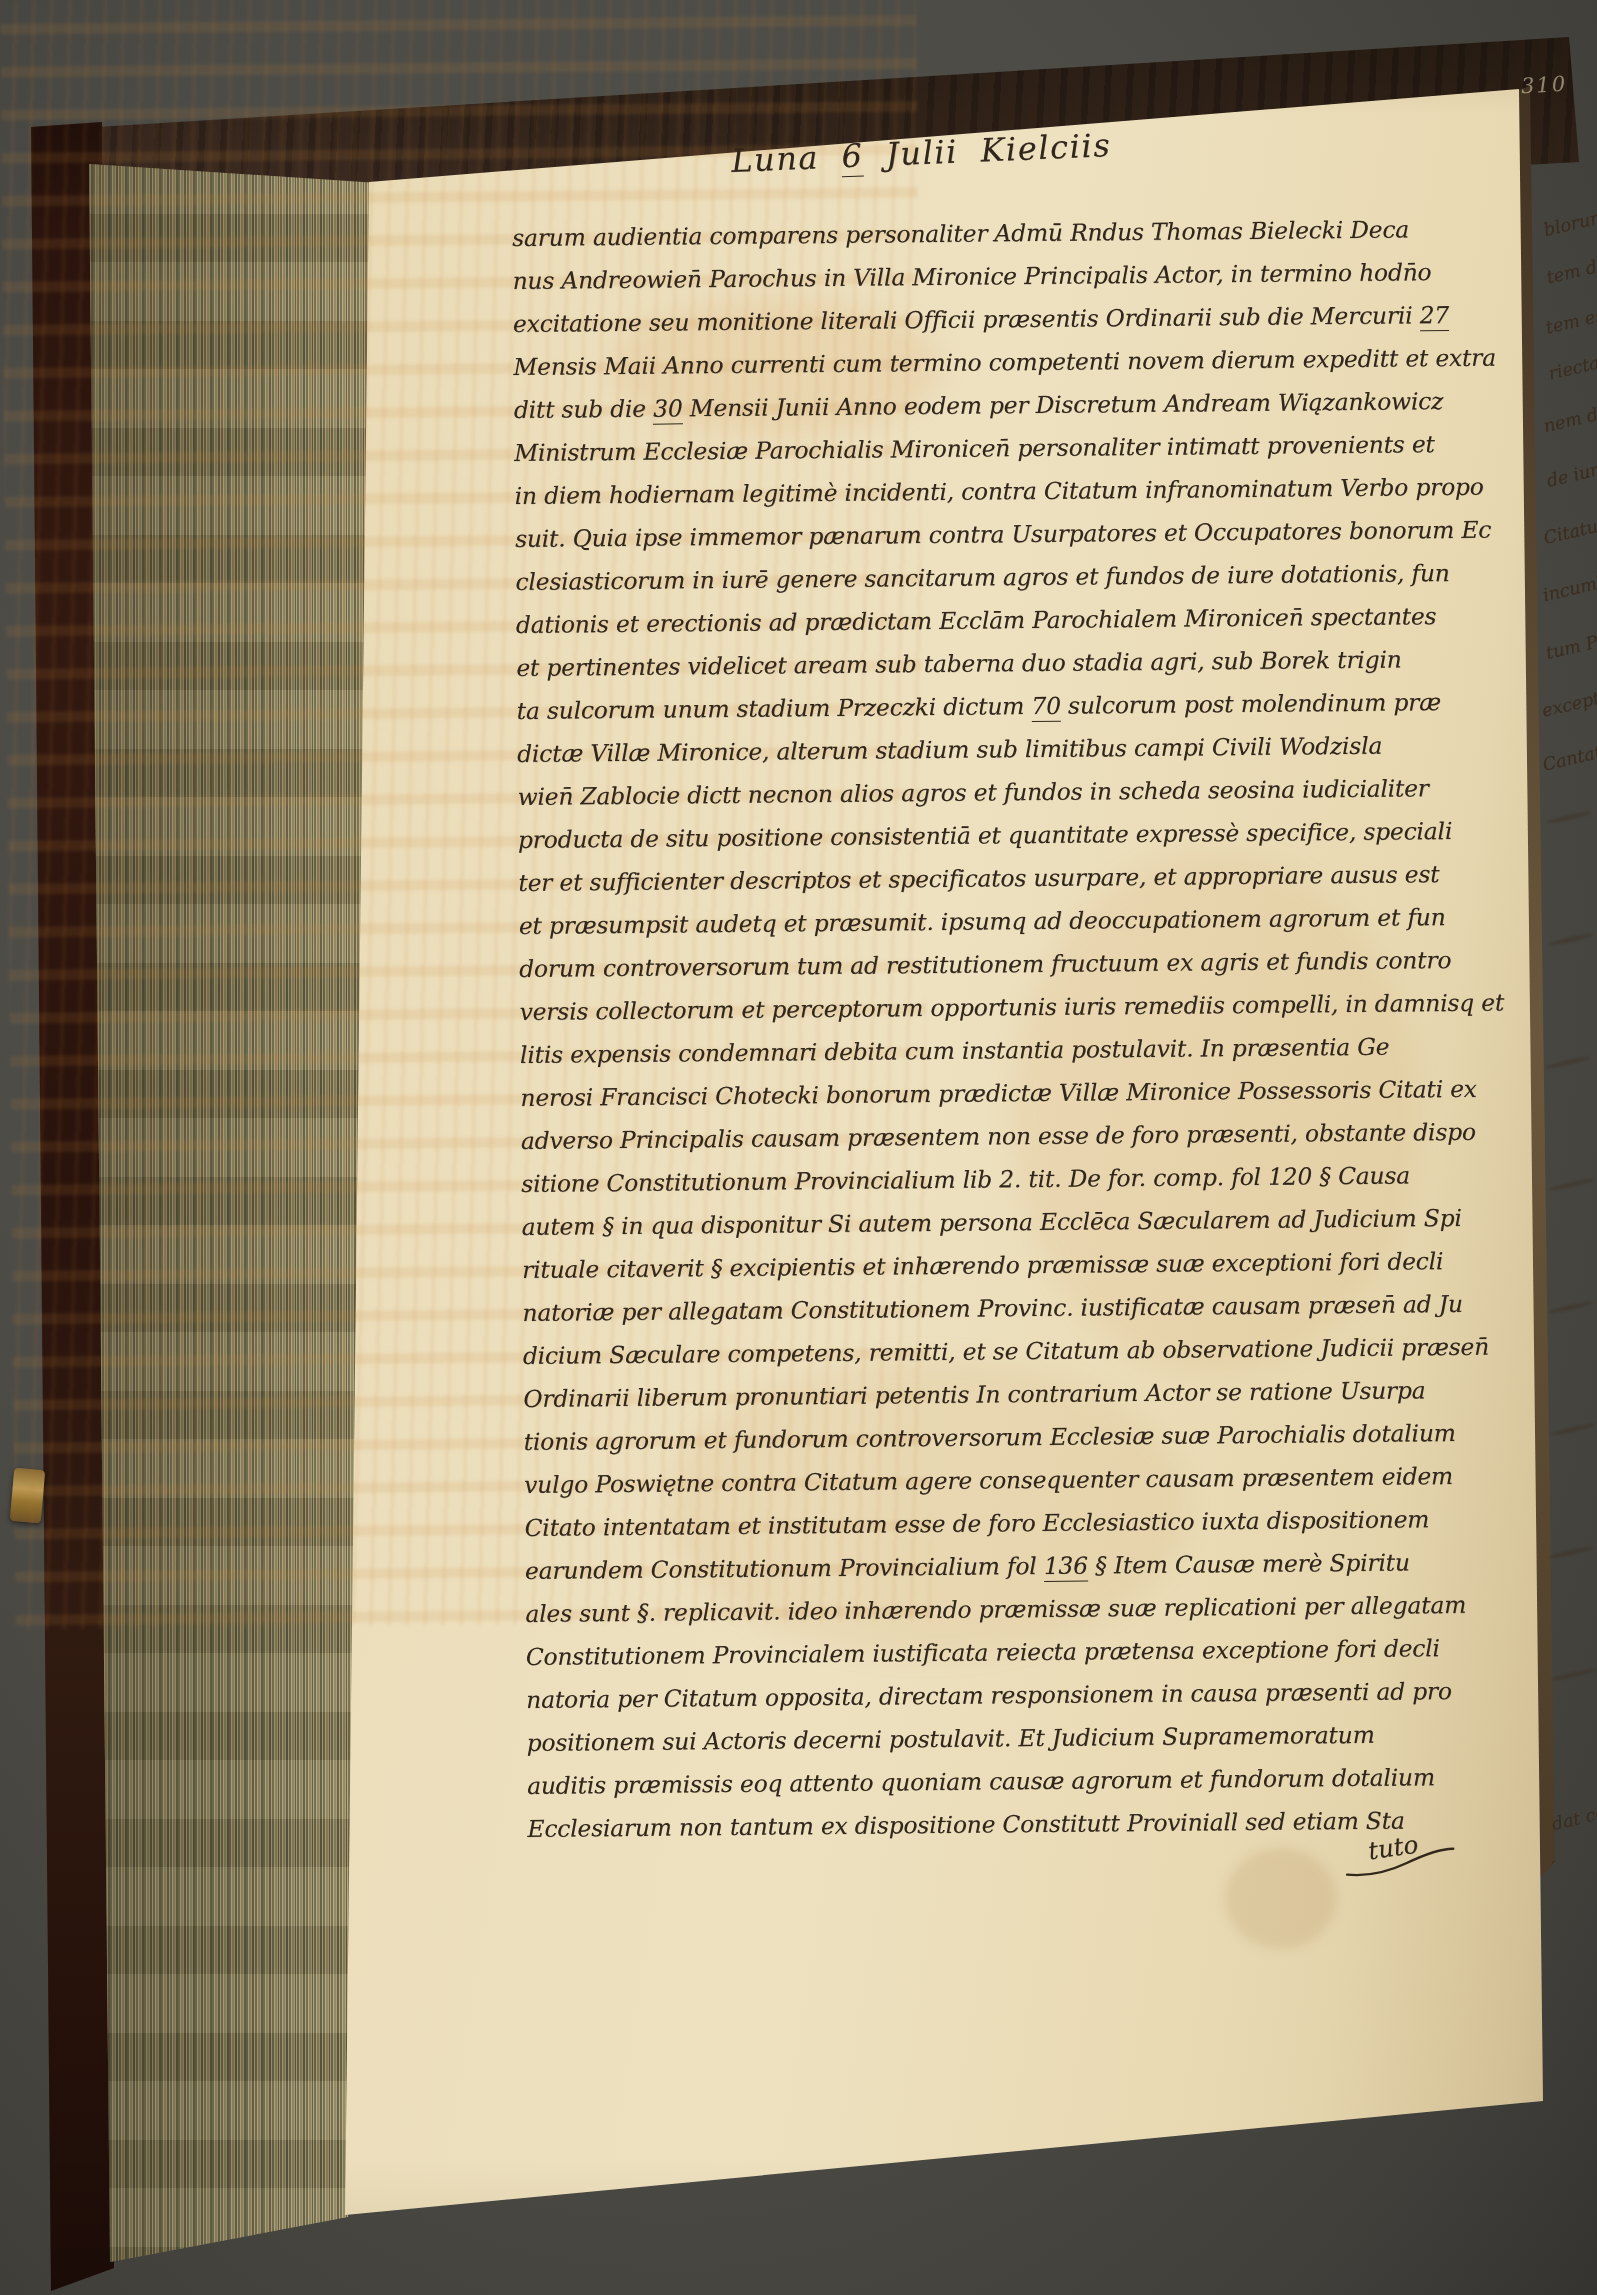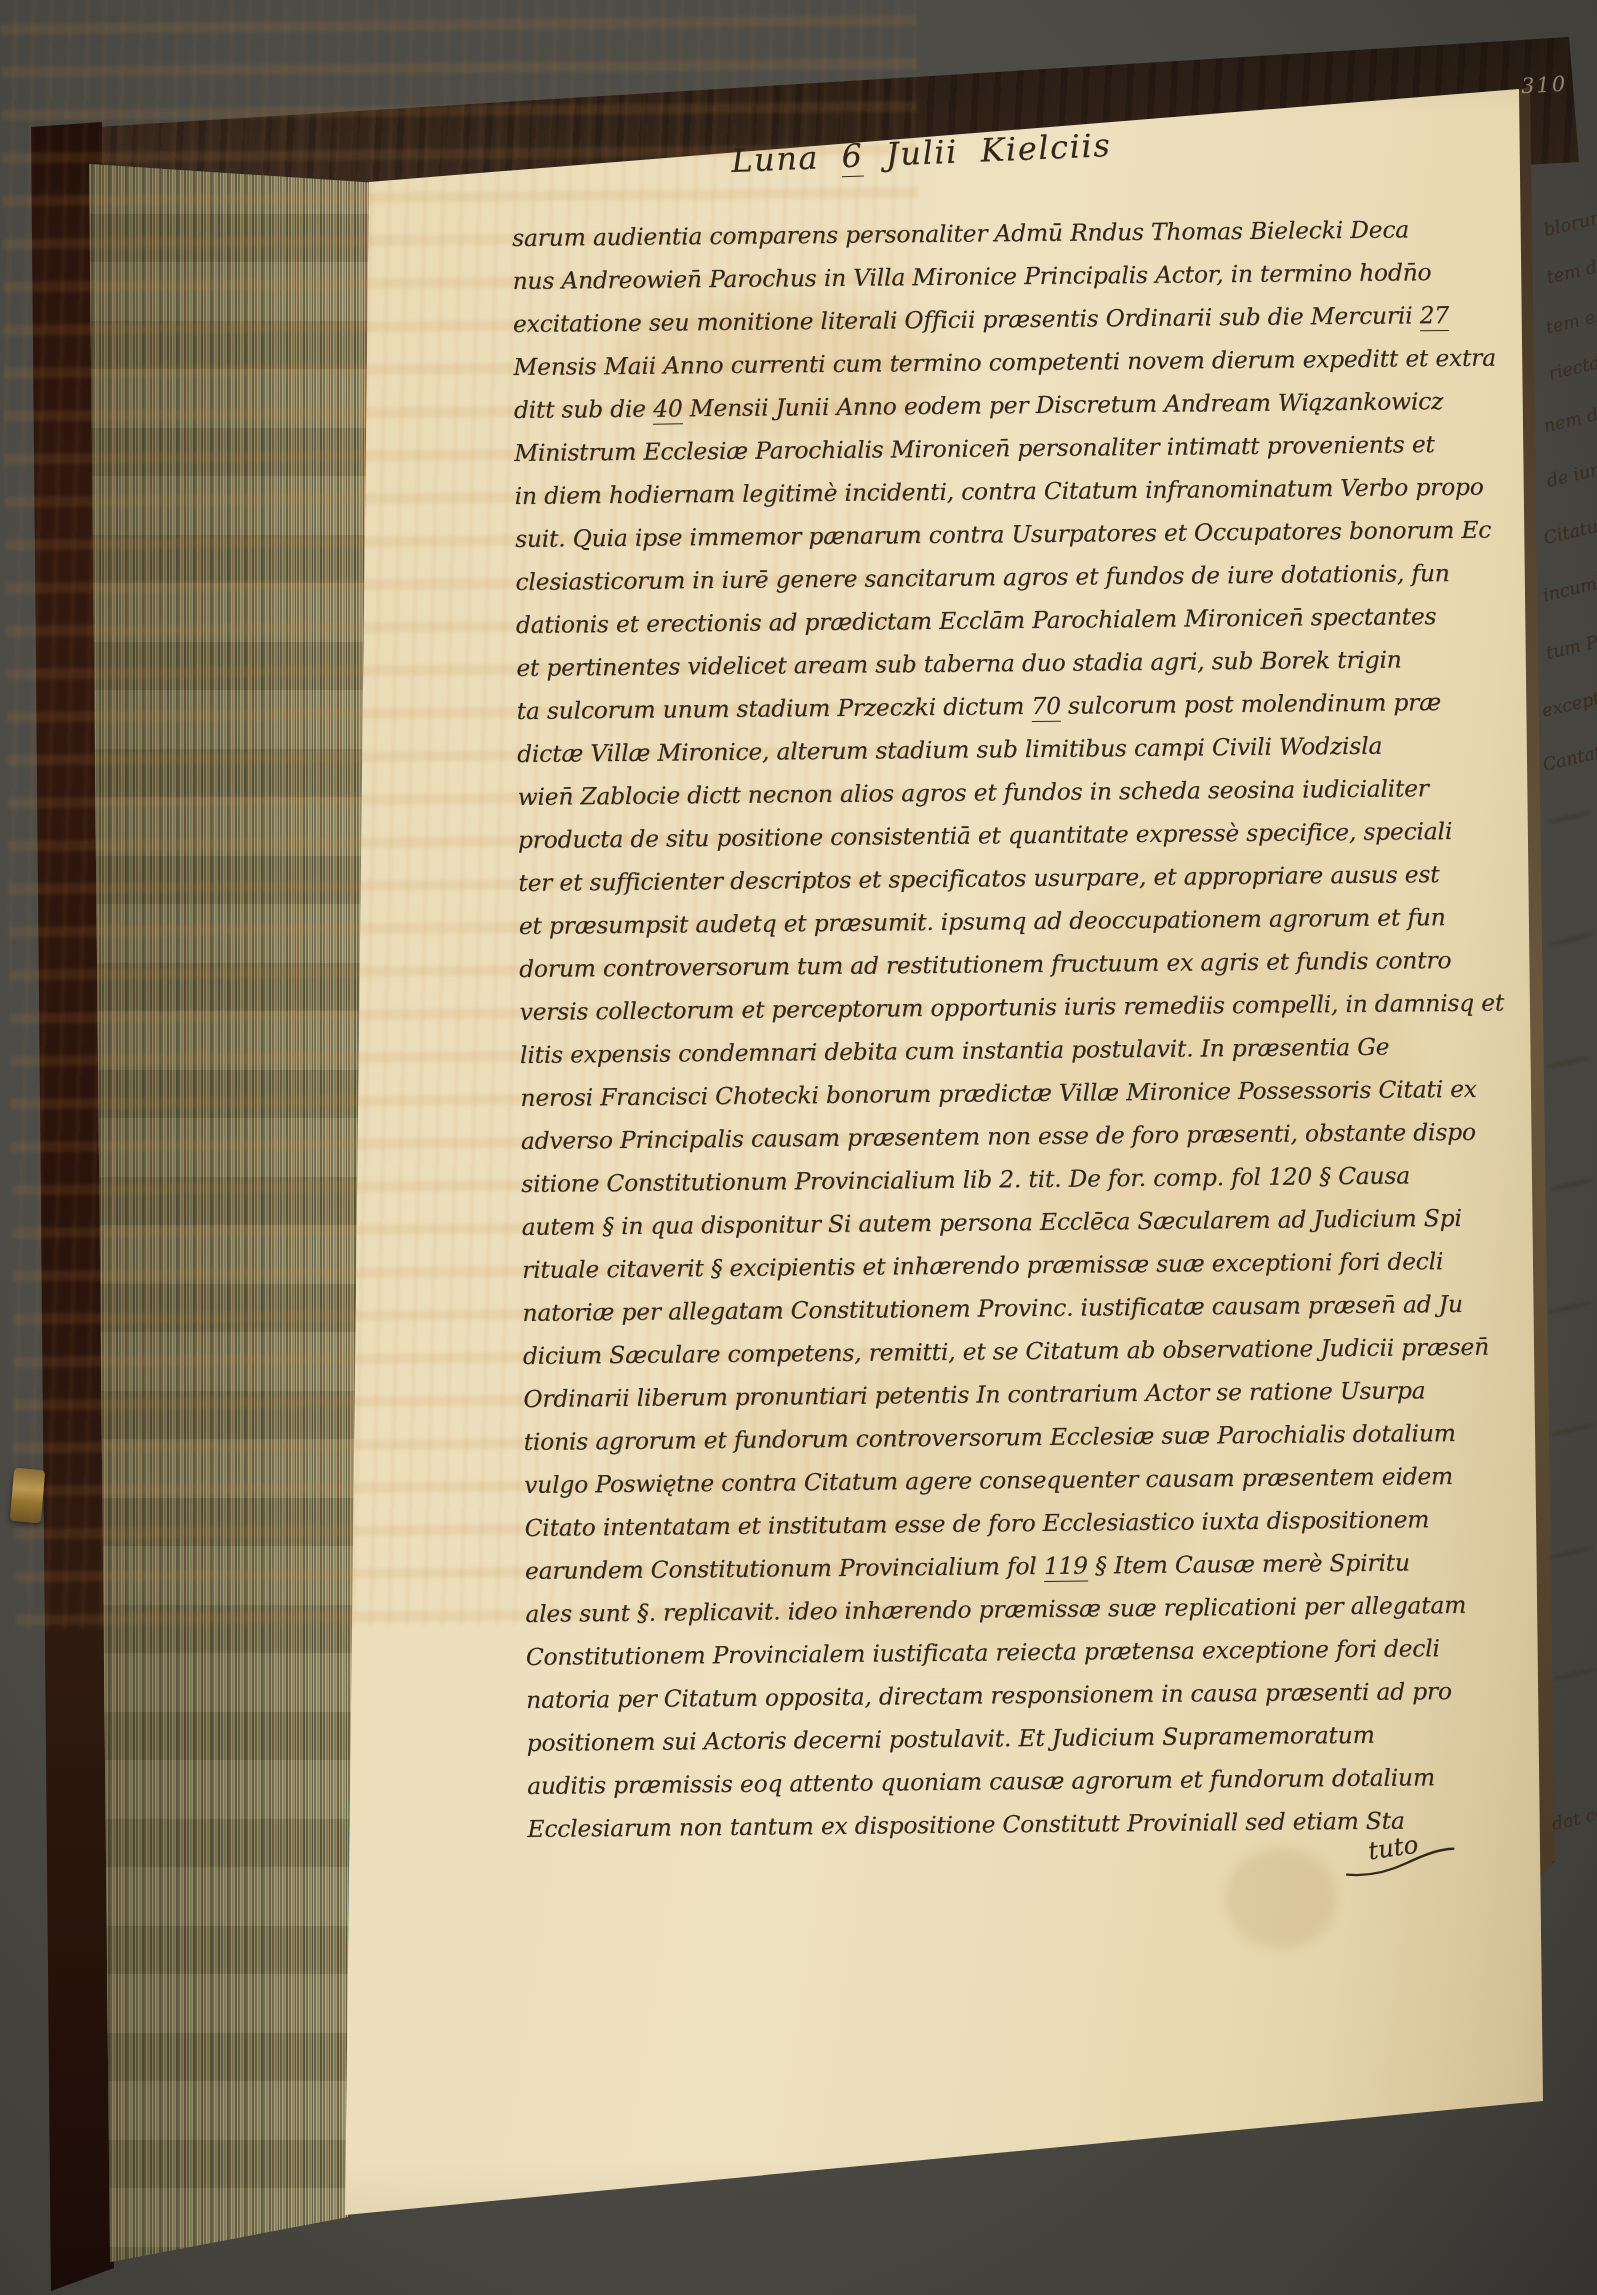--- a/index.html
+++ b/index.html
@@ -109,21 +109,21 @@
   <div id="folio-number">310</div>
 
   <div id="page-header" class="ink">Luna <u>6</u> Julii Kielciis</div>
 
   <div id="text-block" class="ink">
 
   <div class="line">sarum audientia comparens personaliter Admū Rndus Thomas Bielecki Deca</div>
       <div class="line">nus Andreowien̄ Parochus in Villa Mironice Principalis Actor, in termino hodn̄o</div>
       <div class="line">excitatione seu monitione literali Officii præsentis Ordinarii sub die Mercurii <u>27</u></div>
       <div class="line">Mensis Maii Anno currenti cum termino competenti novem dierum expeditt et extra</div>
-      <div class="line">ditt sub die <u>40</u> Mensii Junii Anno eodem per Discretum Andream Wiązankowicz</div>
+      <div class="line">ditt sub die <u>30</u> Mensii Junii Anno eodem per Discretum Andream Wiązankowicz</div>
       <div class="line">Ministrum Ecclesiæ Parochialis Mironicen̄ personaliter intimatt provenients et</div>
       <div class="line">in diem hodiernam legitimè incidenti, contra Citatum infranominatum Verbo propo</div>
       <div class="line">suit. Quia ipse immemor pænarum contra Usurpatores et Occupatores bonorum Ec</div>
       <div class="line">clesiasticorum in iurē genere sancitarum agros et fundos de iure dotationis, fun</div>
       <div class="line">dationis et erectionis ad prædictam Ecclām Parochialem Mironicen̄ spectantes</div>
       <div class="line">et pertinentes videlicet aream sub taberna duo stadia agri, sub Borek trigin</div>
       <div class="line">ta sulcorum unum stadium Przeczki dictum <u>70</u> sulcorum post molendinum præ</div>
       <div class="line">dictæ Villæ Mironice, alterum stadium sub limitibus campi Civili Wodzisla</div>
       <div class="line">wien̄ Zablocie dictt necnon alios agros et fundos in scheda seosina iudicialiter</div>
       <div class="line">producta de situ positione consistentiā et quantitate expressè specifice, speciali</div>
@@ -136,21 +136,21 @@
       <div class="line">adverso Principalis causam præsentem non esse de foro præsenti, obstante dispo</div>
       <div class="line">sitione Constitutionum Provincialium lib 2. tit. De for. comp. fol 120 § Causa</div>
       <div class="line">autem § in qua disponitur Si autem persona Ecclēca Sæcularem ad Judicium Spi</div>
       <div class="line">rituale citaverit § excipientis et inhærendo præmissæ suæ exceptioni fori decli</div>
       <div class="line">natoriæ per allegatam Constitutionem Provinc. iustificatæ causam præsen̄ ad Ju</div>
       <div class="line">dicium Sæculare competens, remitti, et se Citatum ab observatione Judicii præsen̄</div>
       <div class="line">Ordinarii liberum pronuntiari petentis In contrarium Actor se ratione Usurpa</div>
       <div class="line">tionis agrorum et fundorum controversorum Ecclesiæ suæ Parochialis dotalium</div>
       <div class="line">vulgo Poswiętne contra Citatum agere consequenter causam præsentem eidem</div>
       <div class="line">Citato intentatam et institutam esse de foro Ecclesiastico iuxta dispositionem</div>
-      <div class="line">earundem Constitutionum Provincialium fol <u>119</u> § Item Causæ merè Spiritu</div>
+      <div class="line">earundem Constitutionum Provincialium fol <u>136</u> § Item Causæ merè Spiritu</div>
       <div class="line">ales sunt §. replicavit. ideo inhærendo præmissæ suæ replicationi per allegatam</div>
       <div class="line">Constitutionem Provincialem iustificata reiecta prætensa exceptione fori decli</div>
       <div class="line">natoria per Citatum opposita, directam responsionem in causa præsenti ad pro</div>
       <div class="line">positionem sui Actoris decerni postulavit. Et Judicium Supramemoratum</div>
       <div class="line">auditis præmissis eoq attento quoniam causæ agrorum et fundorum dotalium</div>
       <div class="line">Ecclesiarum non tantum ex dispositione Constitutt Proviniall sed etiam Sta</div>
     </div>
 
   <div id="catchword" class="ink">tuto</div>
   <div id="catchword-underline">

